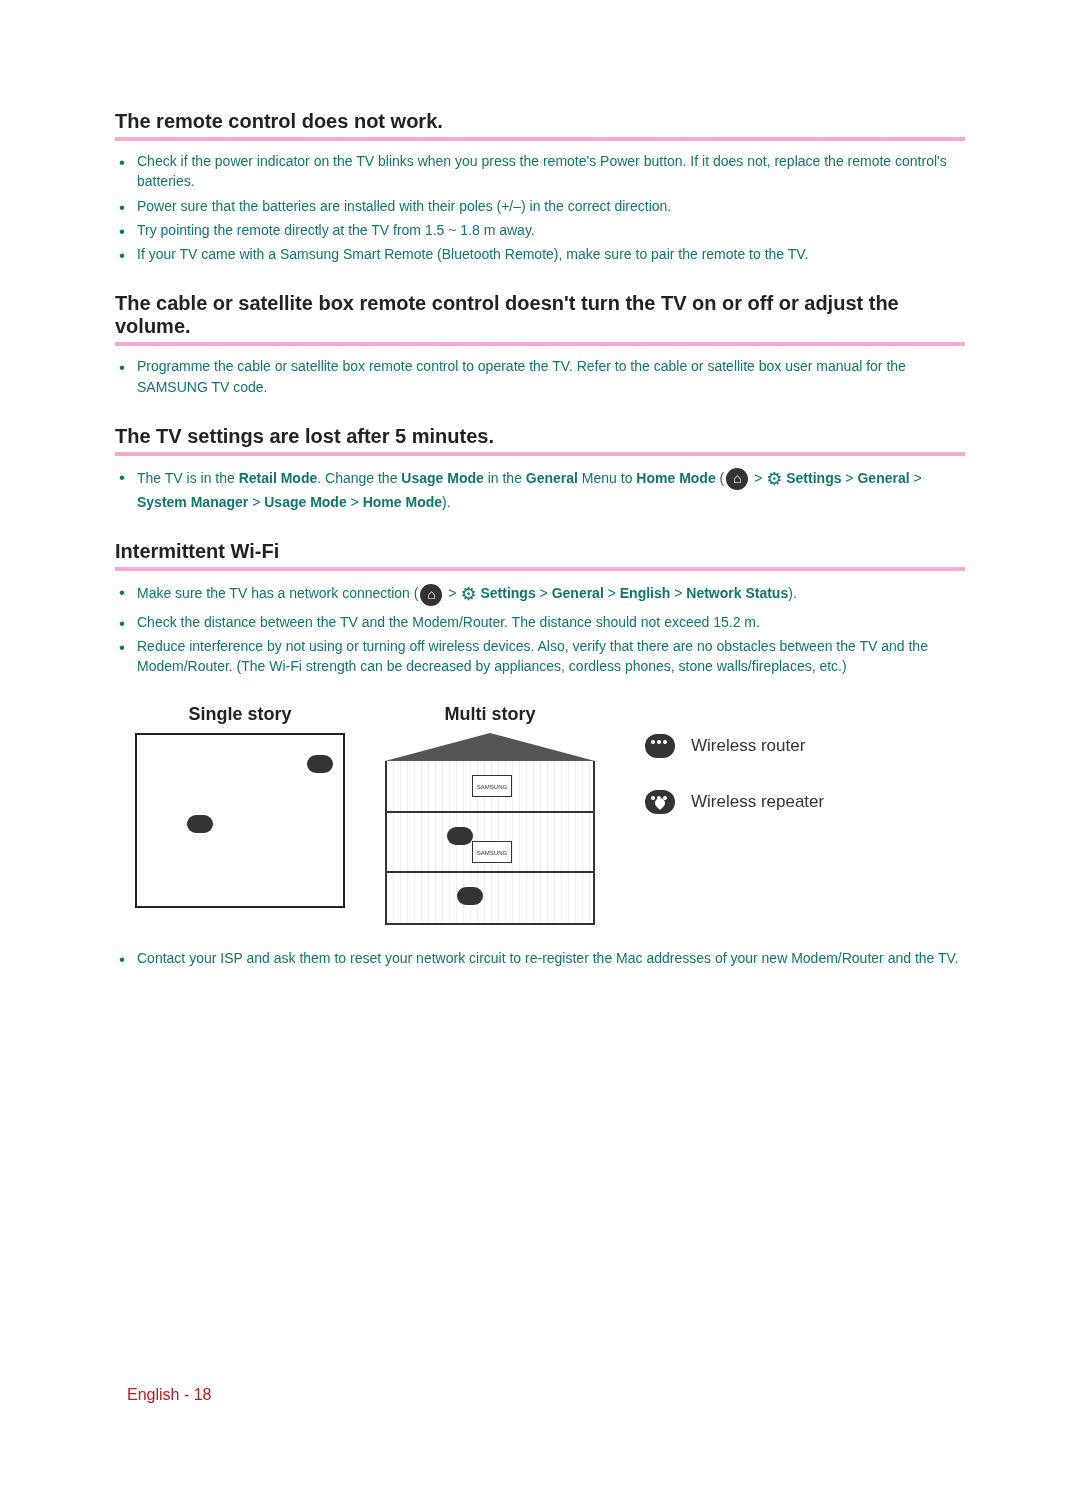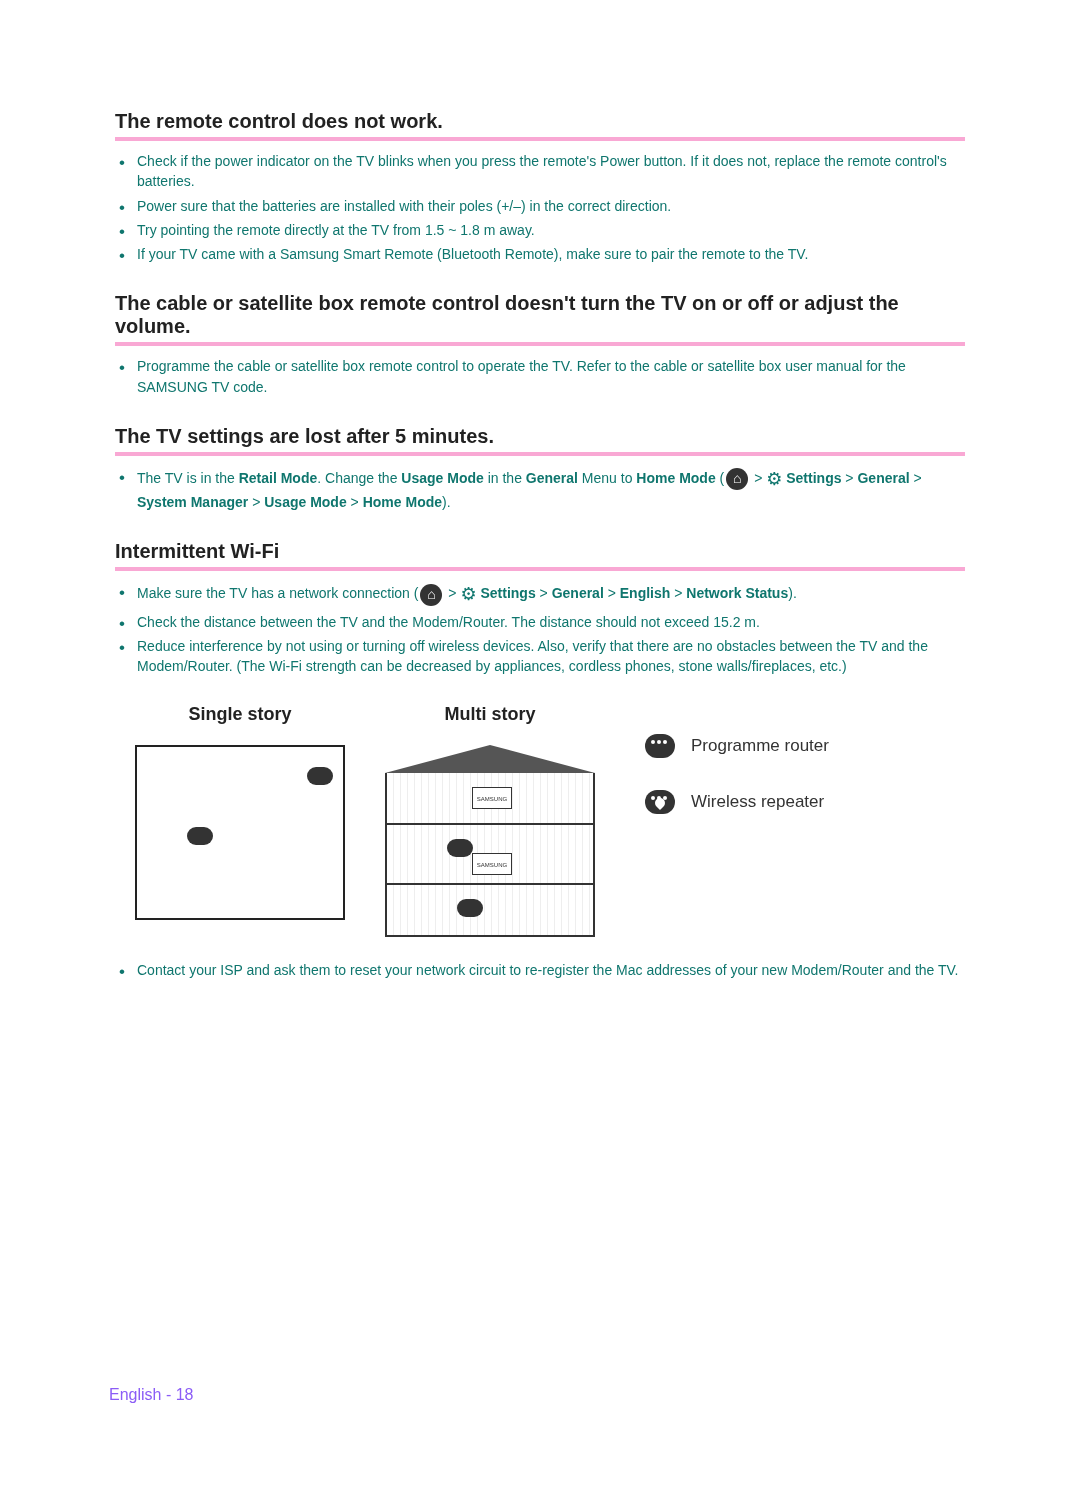--- a/index.html
+++ b/index.html
@@ -68,21 +68,21 @@
     display: flex;
     gap: 40px;
     margin-top: 20px;
     margin-left: 20px;
     align-items: flex-start;
   }
   .dia-col { text-align: center; }
   .dia-label {
     font-weight: bold;
     font-size: 18px;
-    margin-bottom: 20px;
+    margin-bottom: 8px;
   }
   .dia-box {
     border: 2px solid #222;
     width: 210px;
     height: 175px;
     background: #fff;
     position: relative;
   }
   .multi-box {
     width: 210px;
@@ -136,23 +136,23 @@
     width: 10px; height: 10px;
     background: #fff;
     border-radius: 50% 50% 50% 0;
     transform: rotate(-45deg);
     left: 10px; top: 8px;
   }
   .legend-text { font-size: 17px; color: #333; }
   .footer {
     position: absolute;
     bottom: 90px;
-    left: 109px;
+    left: 127px;
     font-size: 16px;
-    color: #8b5cf6;
+    color: #b91c1c;
   }
   .device {
     position: absolute;
     width: 26px; height: 18px;
     background: #333;
     border-radius: 10px;
   }
   .samsung-tv {
     position: absolute;
     width: 40px; height: 22px;
@@ -205,21 +205,21 @@
             <div class="samsung-tv" style="left: 85px; top: 28px;">SAMSUNG</div>
           </div>
           <div class="floor">
             <div class="device" style="left: 70px; top: 14px;"></div>
           </div>
         </div>
       </div>
       <div class="legend">
         <div class="legend-row">
           <div class="legend-icon"></div>
-          <div class="legend-text">Programme router</div>
+          <div class="legend-text">Wireless router</div>
         </div>
         <div class="legend-row">
           <div class="legend-icon repeater"></div>
           <div class="legend-text">Wireless repeater</div>
         </div>
       </div>
     </div>
     <ul class="points" style="margin-top: 30px;">
       <li>Contact your ISP and ask them to reset your network circuit to re-register the Mac addresses of your new Modem/Router and the TV.</li>
     </ul>

